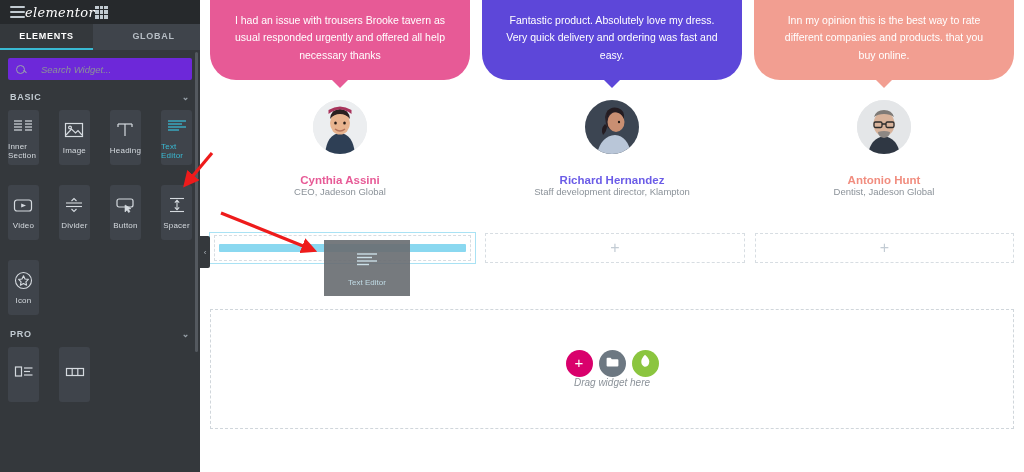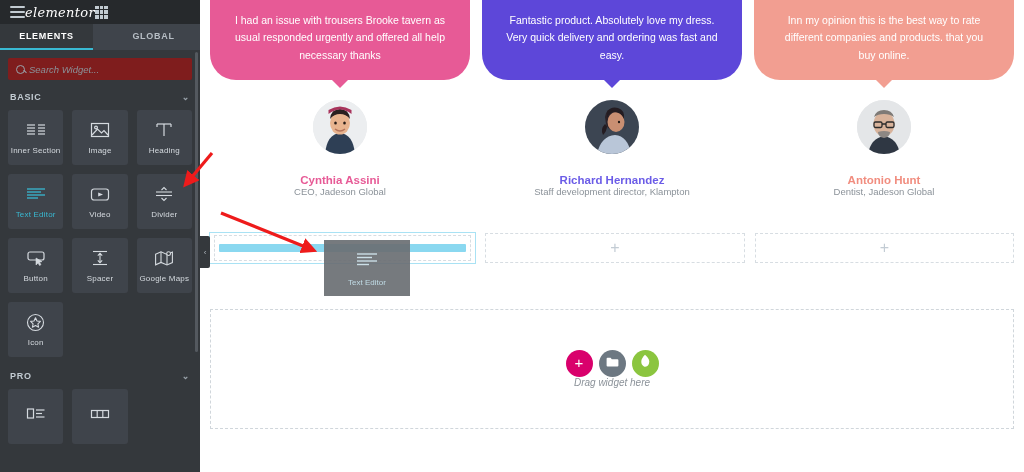--- a/index.html
+++ b/index.html
@@ -41,40 +41,40 @@
   .ptab {
     flex: 1; display: flex; align-items: center; justify-content: center;
     font-size: 9px; font-weight: bold; letter-spacing: .7px;
     color: #b7bec5; cursor: pointer; background: #3f444b;
     border-bottom: 2px solid transparent;
   }
   .ptab.active { background: #34383c; color: #ffffff; border-bottom-color: #39b9d2; }
 
   #search-wrap { padding: 8px 8px 6px 8px; }
   #search-box {
-    height: 22px; background: #7f1d1d; border-radius: 2px;
-    display: flex; align-items: center; padding: 0 8px; gap: 4px;
+    height: 22px; background: #6d28d9; border-radius: 2px;
+    display: flex; align-items: center; padding: 0 8px; gap: 16px;
   }
   .search-glyph { width: 9px; height: 9px; border: 1.2px solid #9aa3ab; border-radius: 50%; position: relative; flex:0 0 auto;}
   .search-glyph::after { content:''; position:absolute; width:4px; height:1.2px; background:#9aa3ab; transform: rotate(45deg); right:-3px; bottom:0px;}
   #search-input {
     background: transparent; border: none; outline: none;
     color: #b0b7bd; font-size: 9.5px; font-style: italic;
     font-family: "Liberation Sans", sans-serif; width: 100%;
   }
   #search-input::placeholder { color: #8b9299; font-style: italic; }
 
   .cat-head {
     display: flex; align-items: center; justify-content: space-between;
     padding: 6px 10px 6px 10px; font-size: 9px; font-weight: bold;
     letter-spacing: .7px; color: #c2cbd2; cursor: pointer;
   }
   .chev { color:#9aa3ab; font-size: 9px; line-height: 1; }
 
-  .wgrid { display: grid; grid-template-columns: 1fr 1fr 1fr; gap: 9px; padding: 2px 8px 8px 8px; }
+  .wgrid { display: grid; grid-template-columns: 1fr 1fr 1fr 1fr; gap: 20px; padding: 2px 8px 8px 8px; }
   .wcard {
     background: #3f444b; border-radius: 3px; height: 55px;
     display: flex; flex-direction: column; align-items: center; justify-content: center;
     gap: 6px; cursor: grab;
   }
   .wcard .wlabel { font-size: 8px; color: #d5dadf; letter-spacing: .2px; }
   .wcard.sel .wlabel { color: #39b9d2; }
   .wicon { width: 22px; height: 20px; display:flex; align-items:center; justify-content:center; color:#d5dadf; }
   .wcard.sel .wicon { color:#39b9d2; }
   .wicon svg { display:block; }
@@ -300,31 +300,20 @@
             <line x1="3" y1="1.5" x2="17" y2="1.5"></line>
             <line x1="3" y1="14.5" x2="17" y2="14.5"></line>
             <line x1="10" y1="3.5" x2="10" y2="12.5"></line>
             <path d="M7.8 5.6 L10 3.3 L12.2 5.6"></path>
             <path d="M7.8 10.4 L10 12.7 L12.2 10.4"></path>
           </svg>
         </span>
         <span class="wlabel">Spacer</span>
       </div>
 
-      <div class="wcard">
-        <span class="wicon">
-          <svg width="20" height="17" viewBox="0 0 20 17" fill="none" stroke="currentColor" stroke-width="1.1">
-            <path d="M1.6 4.2 L7 1.8 L13 4.4 L18.4 2 L18.4 12.6 L13 15 L7 12.4 L1.6 14.8 Z"></path>
-            <line x1="7" y1="1.8" x2="7" y2="12.4"></line>
-            <line x1="13" y1="4.4" x2="13" y2="15"></line>
-            <circle cx="14.6" cy="3.6" r="1.9" fill="#34383c"></circle>
-          </svg>
-        </span>
-        <span class="wlabel">Google Maps</span>
-      </div>
 
       <div class="wcard">
         <span class="wicon">
           <svg width="19" height="19" viewBox="0 0 19 19" fill="none" stroke="currentColor" stroke-width="1.1">
             <circle cx="9.5" cy="9.5" r="8"></circle>
             <path d="M9.5 4.8 L11 8 L14.4 8.4 L11.9 10.8 L12.6 14.2 L9.5 12.5 L6.4 14.2 L7.1 10.8 L4.6 8.4 L8 8 Z" stroke-linejoin="round"></path>
           </svg>
         </span>
         <span class="wlabel">Icon</span>
       </div>

